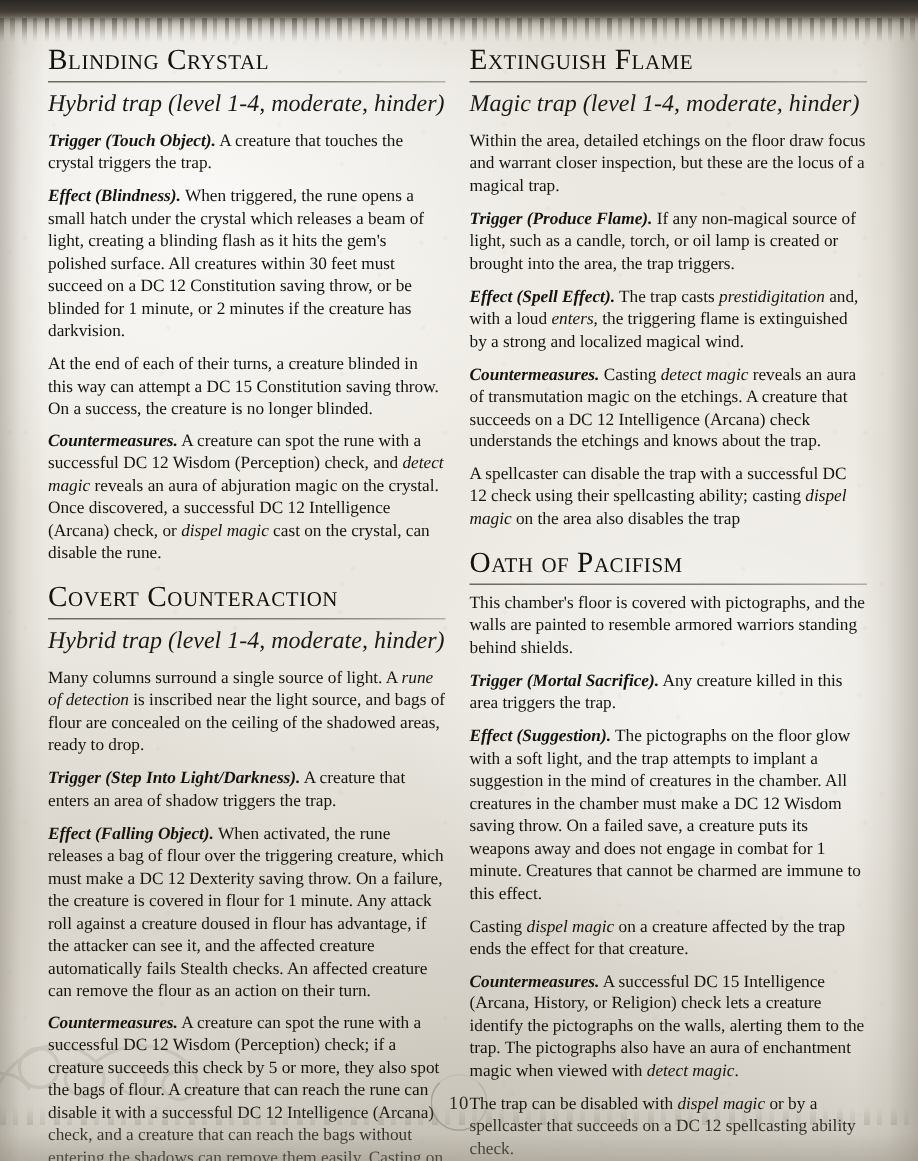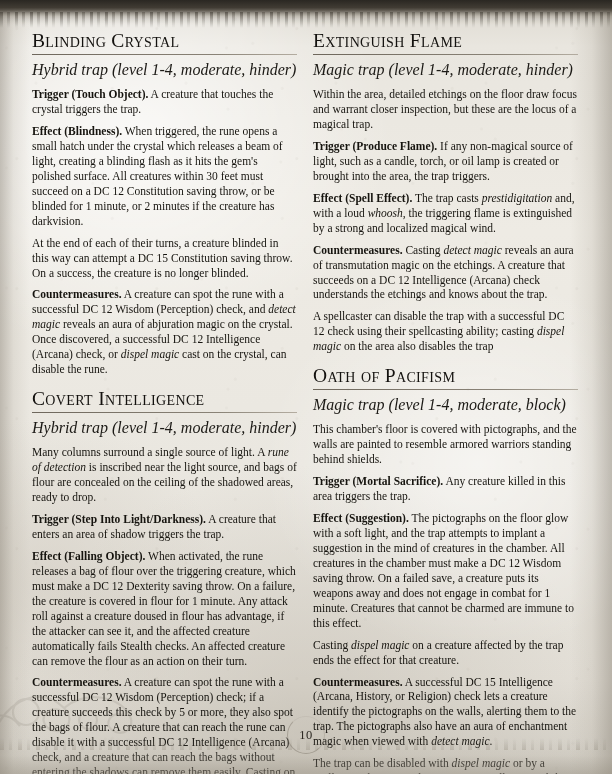--- a/index.html
+++ b/index.html
@@ -107,21 +107,21 @@
   }
   p.body{
     margin:0 0 7px 0;
     font-size:11.5px;
     line-height:1.30;
     color:#16140f;
     text-align:left;
     hyphens:none;
   }
   p.body:last-child{margin-bottom:0;}
-  .lead{font-weight:bold;}
+  .lead{font-weight:bold;font-style:italic;}
   .sp{font-style:italic;}
   .blk{margin-top:11px;}
 
   
   .folio{
     position:absolute;left:50%;transform:translateX(-50%);
     bottom:18px;width:42px;height:42px;
     display:flex;align-items:center;justify-content:center;
   }
   .folio .ring{
@@ -149,44 +149,43 @@
         <section class="trap">
           <h2 class="trap-title">Blinding Crystal</h2>
           <div class="rule"></div>
           <p class="subtitle">Hybrid trap (level 1-4, moderate, hinder)</p>
           <p class="body"><span class="lead">Trigger (Touch Object).</span> A creature that touches the crystal triggers the trap.</p>
           <p class="body"><span class="lead">Effect (Blindness).</span> When triggered, the rune opens a small hatch under the crystal which releases a beam of light, creating a blinding flash as it hits the gem's polished surface. All creatures within 30 feet must succeed on a DC 12 Constitution saving throw, or be blinded for 1 minute, or 2 minutes if the creature has darkvision.</p>
           <p class="body">At the end of each of their turns, a creature blinded in this way can attempt a DC 15 Constitution saving throw. On a success, the creature is no longer blinded.</p>
           <p class="body"><span class="lead">Countermeasures.</span> A creature can spot the rune with a successful DC 12 Wisdom (Perception) check, and <span class="sp">detect magic</span> reveals an aura of abjuration magic on the crystal. Once discovered, a successful DC 12 Intelligence (Arcana) check, or <span class="sp">dispel magic</span> cast on the crystal, can disable the rune.</p>
         </section>
         <section class="trap blk">
-          <h2 class="trap-title">Covert Intelligence</h2>
+          <h2 class="trap-title">Covert Counteraction</h2>
           <div class="rule"></div>
           <p class="subtitle">Hybrid trap (level 1-4, moderate, hinder)</p>
           <p class="body">Many columns surround a single source of light. A <span class="sp">rune of detection</span> is inscribed near the light source, and bags of flour are concealed on the ceiling of the shadowed areas, ready to drop.</p>
           <p class="body"><span class="lead">Trigger (Step Into Light/Darkness).</span> A creature that enters an area of shadow triggers the trap.</p>
           <p class="body"><span class="lead">Effect (Falling Object).</span> When activated, the rune releases a bag of flour over the triggering creature, which must make a DC 12 Dexterity saving throw. On a failure, the creature is covered in flour for 1 minute. Any attack roll against a creature doused in flour has advantage, if the attacker can see it, and the affected creature automatically fails Stealth checks. An affected creature can remove the flour as an action on their turn.</p>
           <p class="body"><span class="lead">Countermeasures.</span> A creature can spot the rune with a successful DC 12 Wisdom (Perception) check; if a creature succeeds this check by 5 or more, they also spot the bags of flour. A creature that can reach the rune can disable it with a successful DC 12 Intelligence (Arcana) check, and a creature that can reach the bags without entering the shadows can remove them easily. Casting  on the rune also disables the trap, and increasing the light in the room is a way to bypass the trap.</p>
         </section>
       </div>
     <div class="col col-right">
         <section class="trap">
           <h2 class="trap-title">Extinguish Flame</h2>
           <div class="rule"></div>
           <p class="subtitle">Magic trap (level 1-4, moderate, hinder)</p>
           <p class="body">Within the area, detailed etchings on the floor draw focus and warrant closer inspection, but these are the locus of a magical trap.</p>
           <p class="body"><span class="lead">Trigger (Produce Flame).</span> If any non-magical source of light, such as a candle, torch, or oil lamp is created or brought into the area, the trap triggers.</p>
-          <p class="body"><span class="lead">Effect (Spell Effect).</span> The trap casts <span class="sp">prestidigitation</span> and, with a loud <span class="sp">whoosh</span>, the triggering flame is extinguished by a strong and localized magical wind.</p>
+          <p class="body"><span class="lead">Effect (Spell Effect).</span> The trap casts <span class="sp">prestidigitation</span> and, with a loud <span class="sp">enters</span>, the triggering flame is extinguished by a strong and localized magical wind.</p>
           <p class="body"><span class="lead">Countermeasures.</span> Casting <span class="sp">detect magic</span> reveals an aura of transmutation magic on the etchings. A creature that succeeds on a DC 12 Intelligence (Arcana) check understands the etchings and knows about the trap.</p>
           <p class="body">A spellcaster can disable the trap with a successful DC 12 check using their spellcasting ability; casting <span class="sp">dispel magic</span> on the area also disables the trap</p>
         </section>
         <section class="trap blk">
           <h2 class="trap-title">Oath of Pacifism</h2>
           <div class="rule"></div>
-          <p class="subtitle">Magic trap (level 1-4, moderate, block)</p>
           <p class="body">This chamber's floor is covered with pictographs, and the walls are painted to resemble armored warriors standing behind shields.</p>
           <p class="body"><span class="lead">Trigger (Mortal Sacrifice).</span> Any creature killed in this area triggers the trap.</p>
           <p class="body"><span class="lead">Effect (Suggestion).</span> The pictographs on the floor glow with a soft light, and the trap attempts to implant a suggestion in the mind of creatures in the chamber. All creatures in the chamber must make a DC 12 Wisdom saving throw. On a failed save, a creature puts its weapons away and does not engage in combat for 1 minute. Creatures that cannot be charmed are immune to this effect.</p>
           <p class="body">Casting <span class="sp">dispel magic</span> on a creature affected by the trap ends the effect for that creature.</p>
           <p class="body"><span class="lead">Countermeasures.</span> A successful DC 15 Intelligence (Arcana, History, or Religion) check lets a creature identify the pictographs on the walls, alerting them to the trap. The pictographs also have an aura of enchantment magic when viewed with <span class="sp">detect magic</span>.</p>
           <p class="body">The trap can be disabled with <span class="sp">dispel magic</span> or by a spellcaster that succeeds on a DC 12 spellcasting ability check.</p>
         </section>
       </div>
   </div>
 

